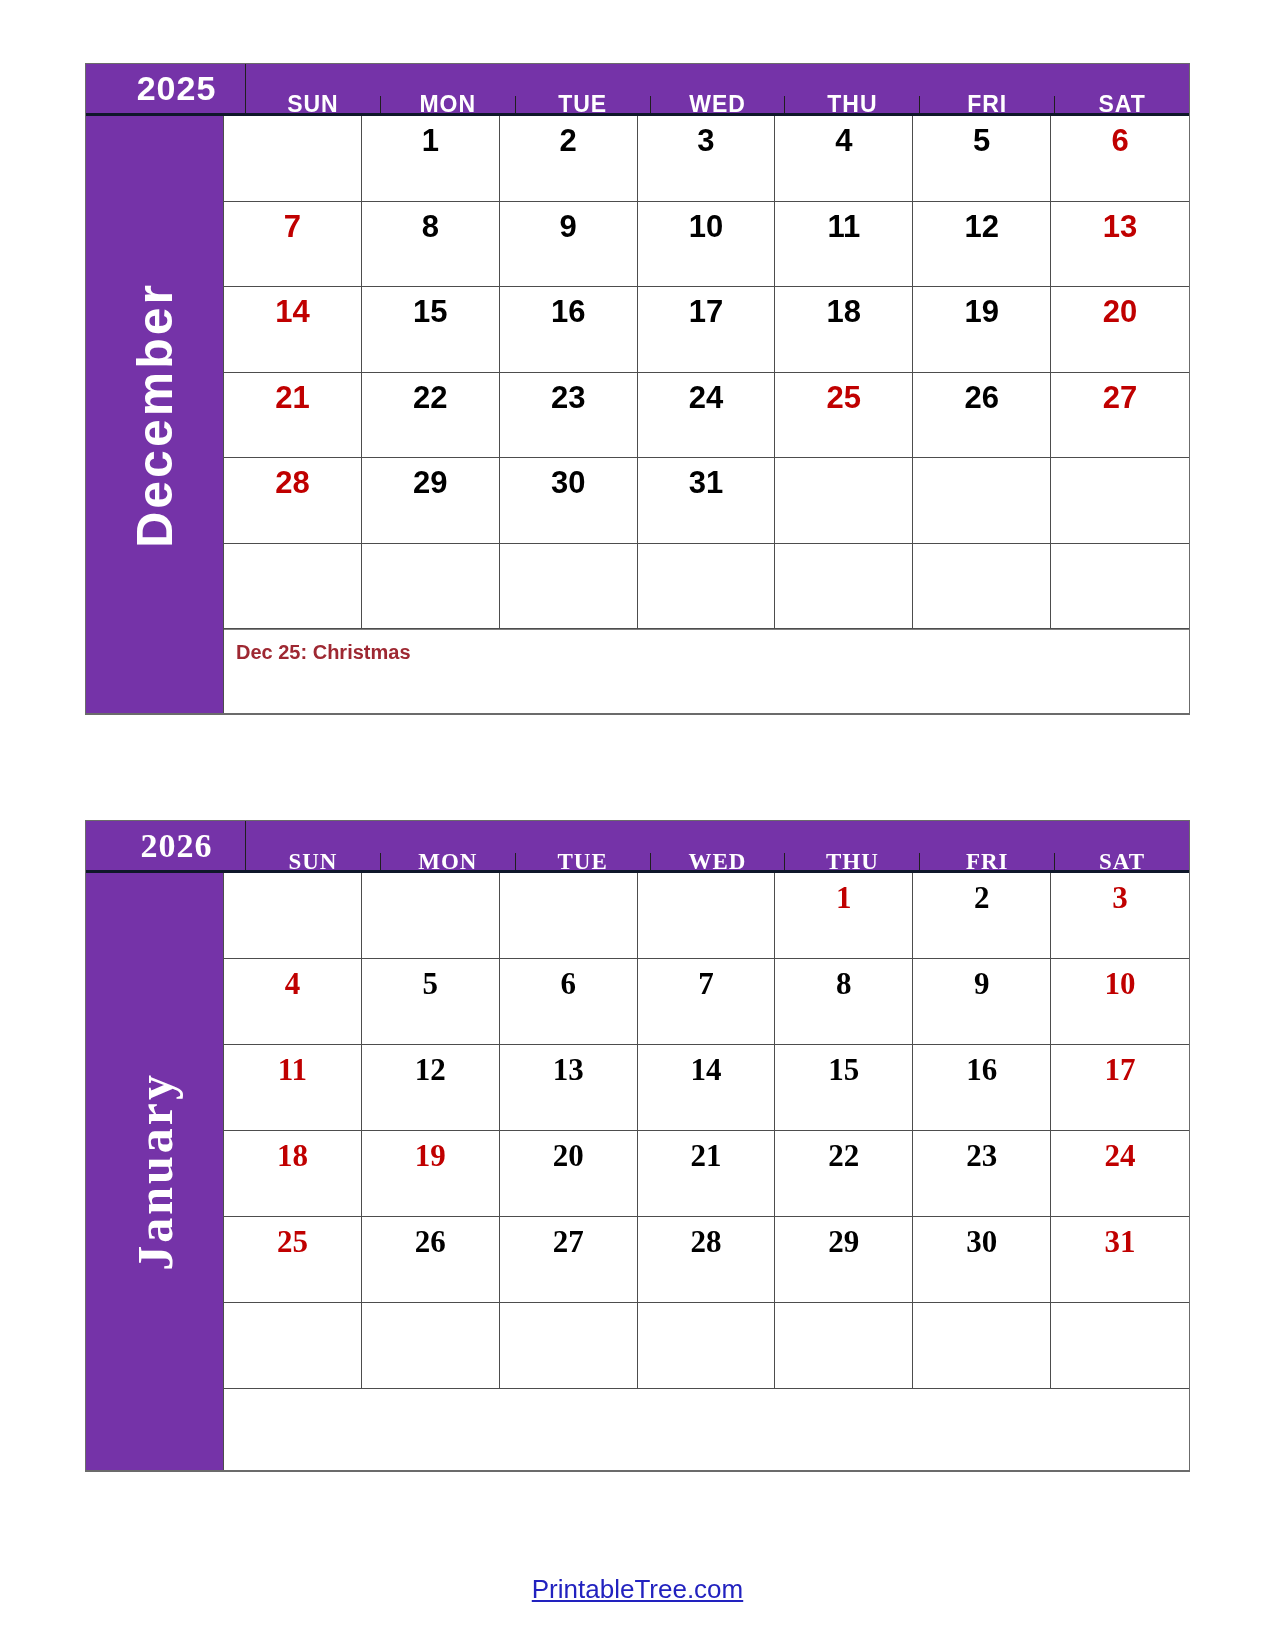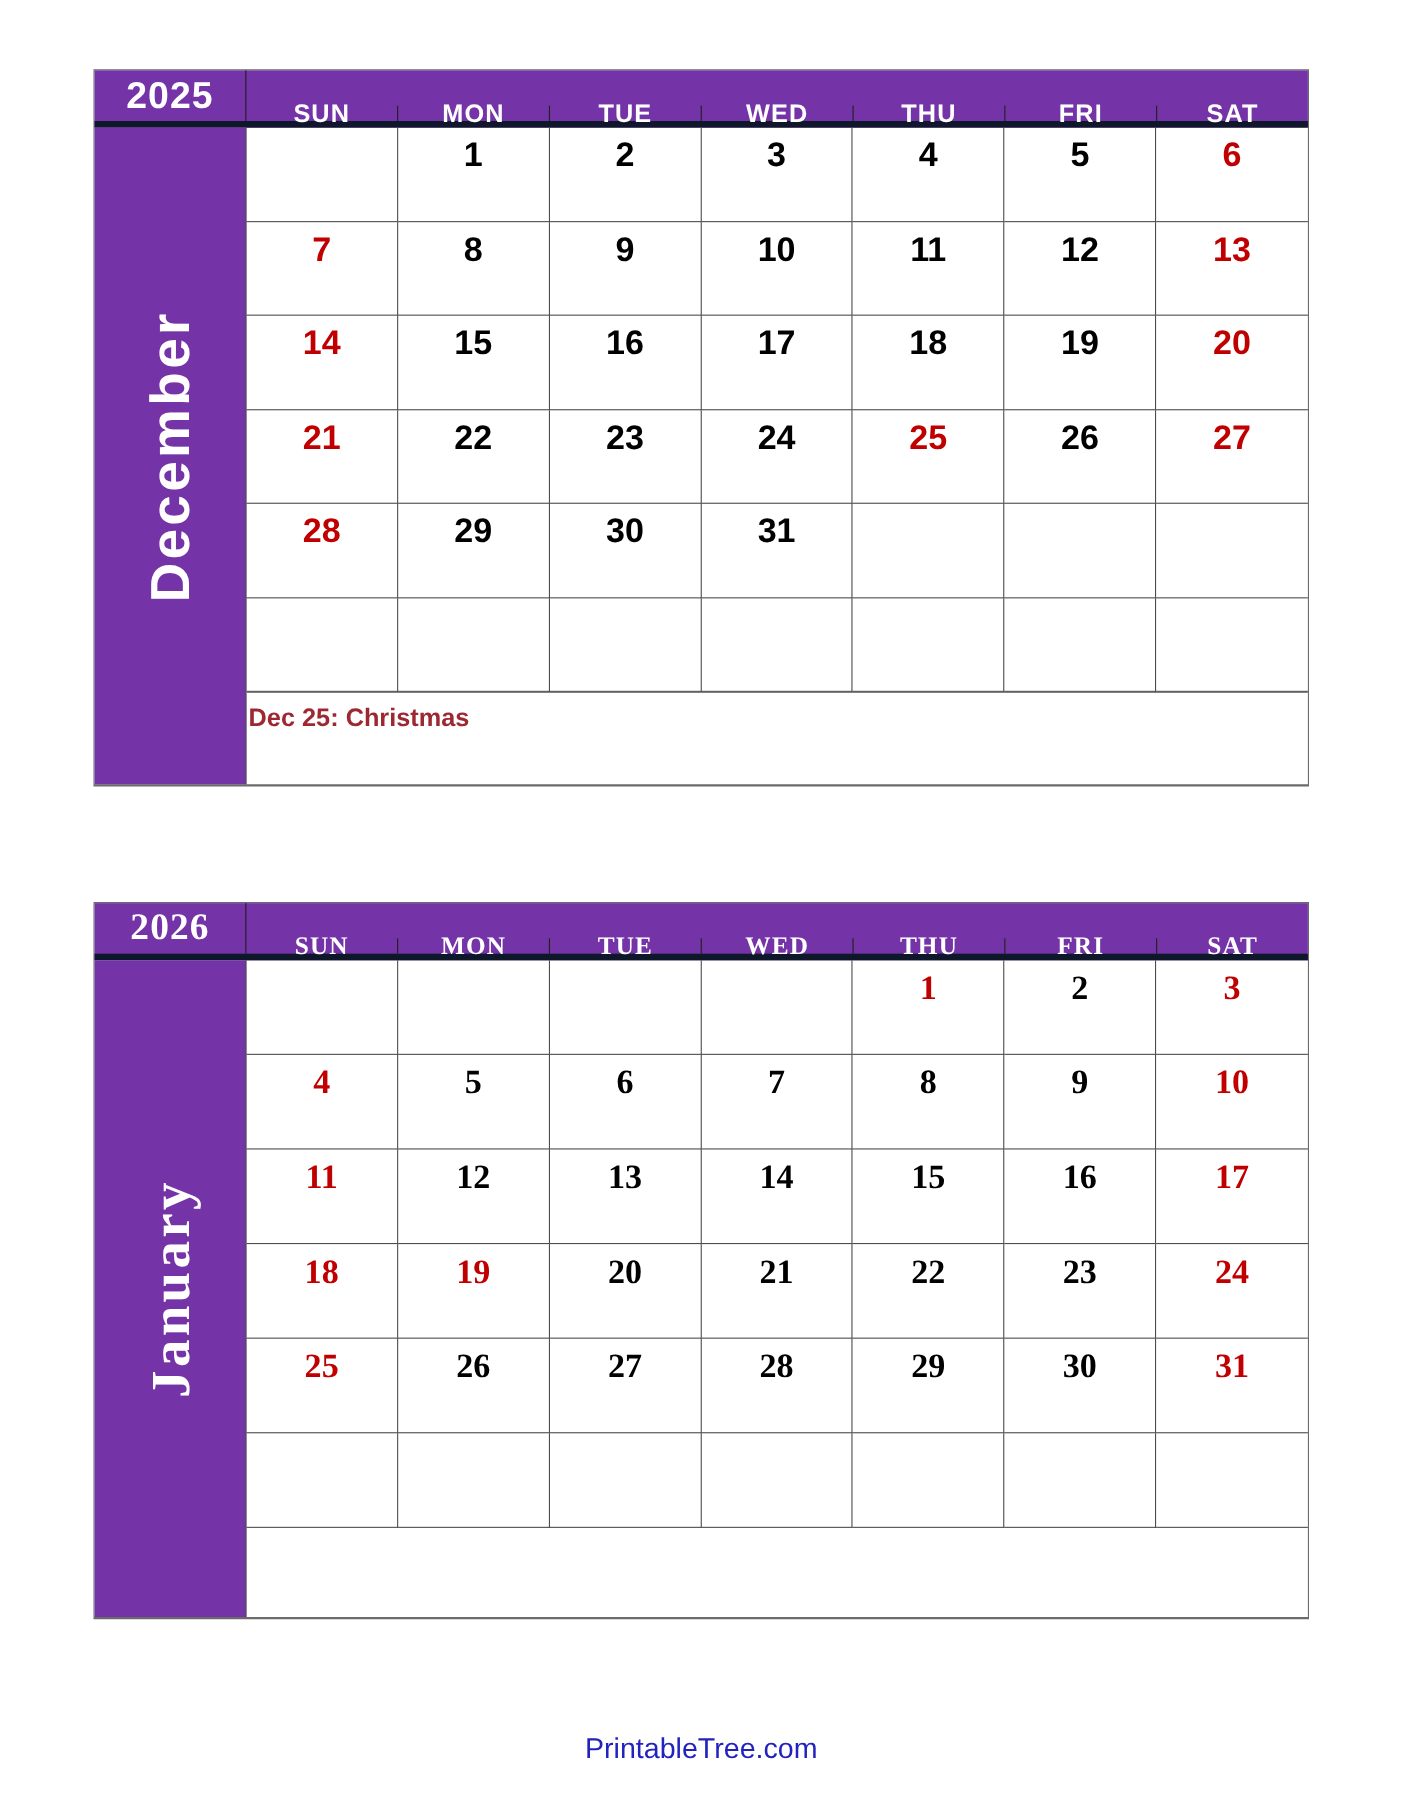--- a/index.html
+++ b/index.html
@@ -24,21 +24,22 @@
     display:flex; flex-direction:column;
     background:#ffffff;
   }
   .month.first{ top:63px; }
   .month.second{ top:820px;font-family:Liberation Serif, serif; }
 
   
   .header-row{
     display:flex; height:52px; flex:0 0 52px;
     background:var(--purple);
-    border-bottom:6px solid #0f172a;
+    border-bottom:3px solid #0f172a;
+    padding-left:22px;
   }
   .header-row > div{
     display:flex; align-items:center; justify-content:center;
     color:#ffffff; font-weight:bold;
     border-right:1px solid #1f1f1f;
   }
   .header-row > div:last-child{ border-right:none; }
   .year-cell{ flex:0 0 138px; font-size:34px; letter-spacing:1px; }
   .day-cell{ flex:1; font-size:23px; letter-spacing:1px;margin-top:32px; }
 
@@ -73,33 +74,34 @@
     color:var(--date-black);
     overflow:hidden;
   }
   .date-cell:nth-child(7n){ border-right:none; }
   .date-cell.red{ color:var(--date-red); }
 
   
   .notes{
     flex:1;
     border-top:1px solid #808080;
-    padding:8px 10px 0 2px;
+    padding:8px 10px 0 12px;
     color:var(--holiday-red);
-    font-weight:bold; font-size:23px; line-height:28px;
+    font-weight:bold; font-size:20px; line-height:28px;
   }
 
   
   .footer-link-wrap{
     position:absolute; top:1574px; left:0; width:1275px;
     text-align:center;
   }
   .site-link{
     color:var(--link-blue);
     font-size:26px;
+    text-decoration:underline;
     cursor:pointer;
   }
 </style>
 </head>
 <body>
 
 <section class="month first">
   <div class="header-row">
     <div class="year-cell">2025</div>
     <div class="day-cell">SUN</div>

